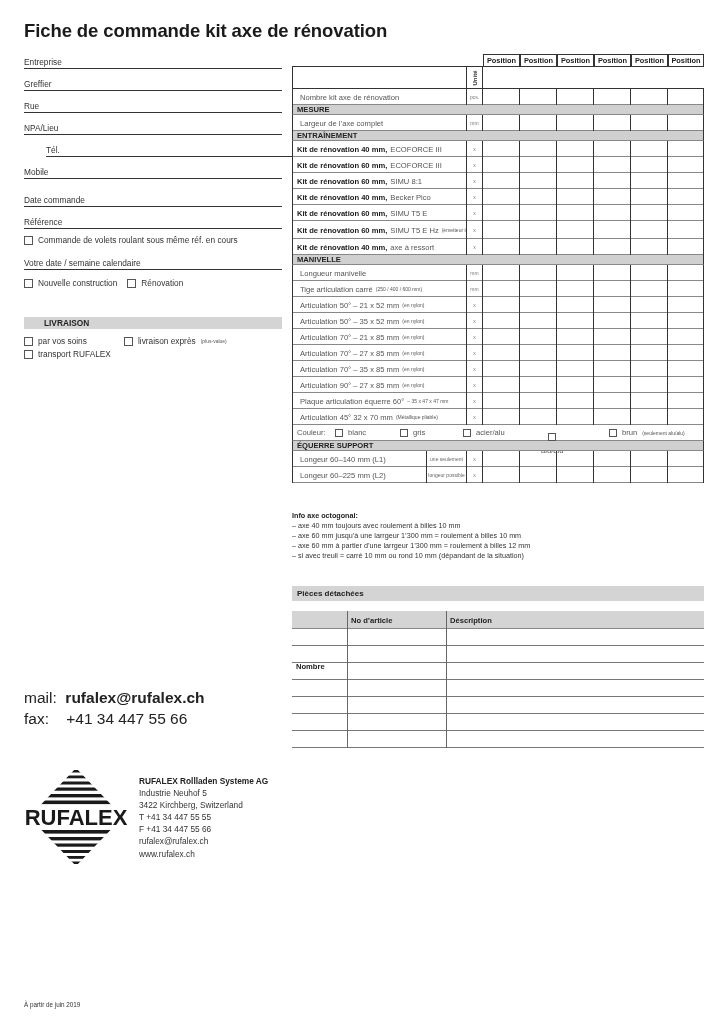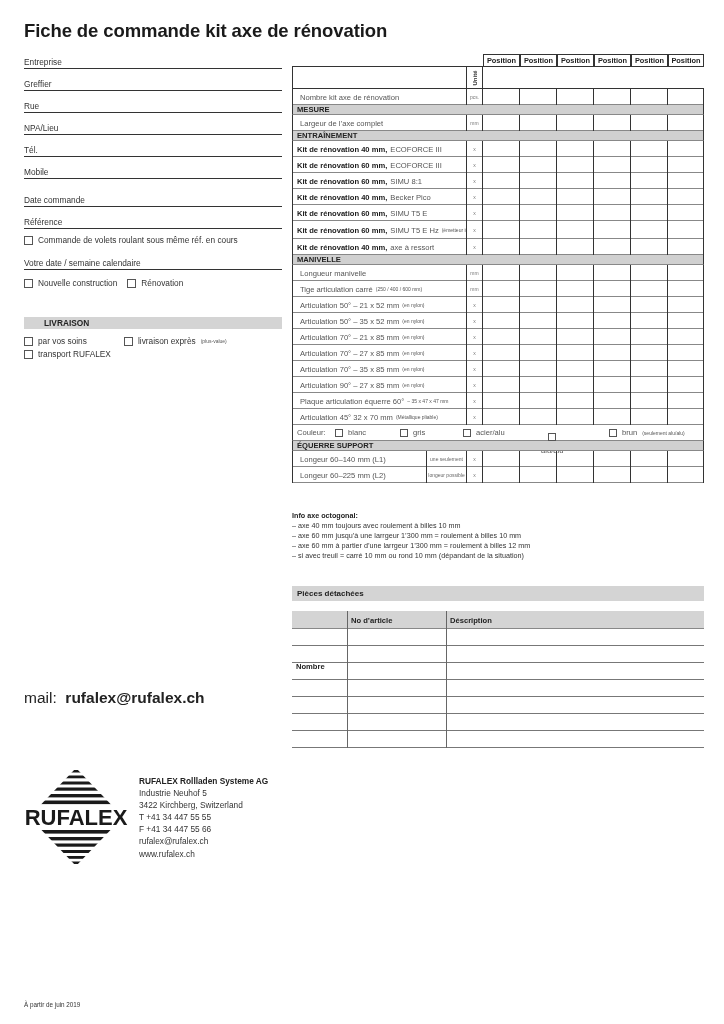--- a/index.html
+++ b/index.html
@@ -50,21 +50,21 @@
 </style>
 </head>
 <body>
 
 <div class="title">Fiche de commande kit axe de rénovation</div>
 
 <div class="field" style="top:57px;"><span>Entreprise</span></div>
 <div class="field" style="top:79px;"><span>Greffier</span></div>
 <div class="field" style="top:101px;"><span>Rue</span></div>
 <div class="field" style="top:123px;"><span>NPA/Lieu</span></div>
-<div class="field" style="top:145px;"><span>Tél.</span></div>
+<div class="field" style="top:145px;margin-left:22px;"><span>Tél.</span></div>
 <div class="field" style="top:167px;"><span>Mobile</span></div>
 <div class="field" style="top:195px;"><span>Date commande</span></div>
 <div class="field" style="top:217px;"><span>Référence</span></div>
 
 <div class="cbline" style="top:235px;">
   <span class="cb"></span>
   <span>Commande de volets roulant sous même réf. en cours</span>
 </div>
 
 <div class="field" style="top:258px;"><span>Votre date / semaine calendaire</span></div>
@@ -458,20 +458,21 @@
     <div class="sp-row" style="top: 69px;"></div>
     <div class="sp-row" style="top: 86px;"></div>
     <div class="sp-row" style="top: 103px;"></div>
     <div class="sp-row" style="top: 120px;"></div>
     <div class="vline" style="left: 55px; height: 137px;"></div>
     <div class="vline" style="left: 154px; height: 137px;"></div>
   </div>
 
 <div class="send">
   <div><span>mail:</span>&nbsp;&nbsp;<b>rufalex@rufalex.ch</b></div>
+  <div><span>fax:</span>&nbsp;&nbsp;&nbsp;&nbsp;<span>+41 34 447 55 66</span></div>
 </div>
 
 <svg class="logo" viewBox="0 0 112 98">
   <defs>
     <clipPath id="dia">
         <polygon points="56,0 103,49 56,98 9,49"></polygon>
       </clipPath>
   </defs>
   <g clip-path="url(#dia)" fill="#1a1a1a">
     <rect x="0" y="2" width="112" height="2.5"></rect>

